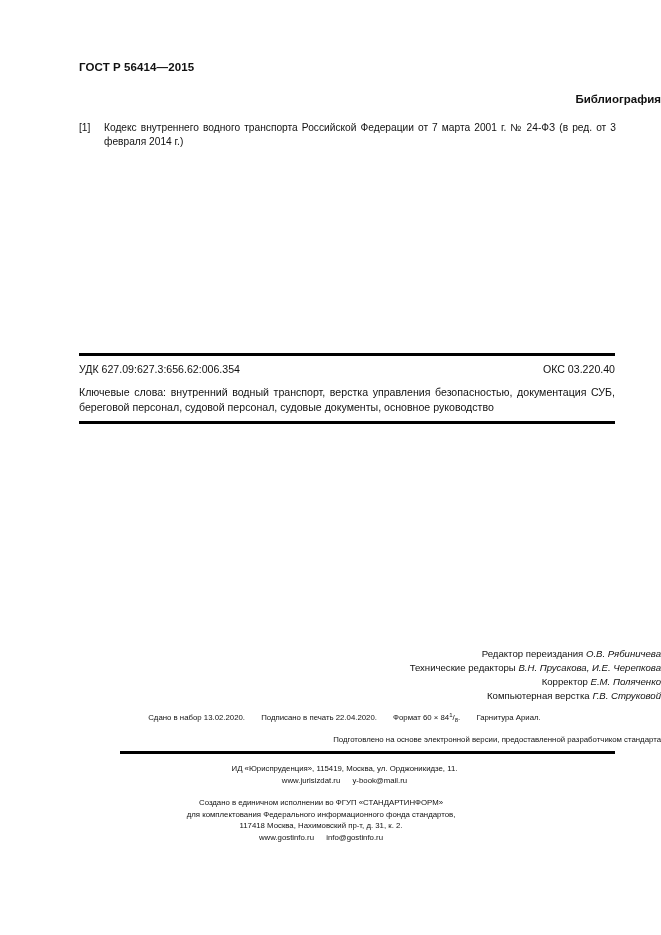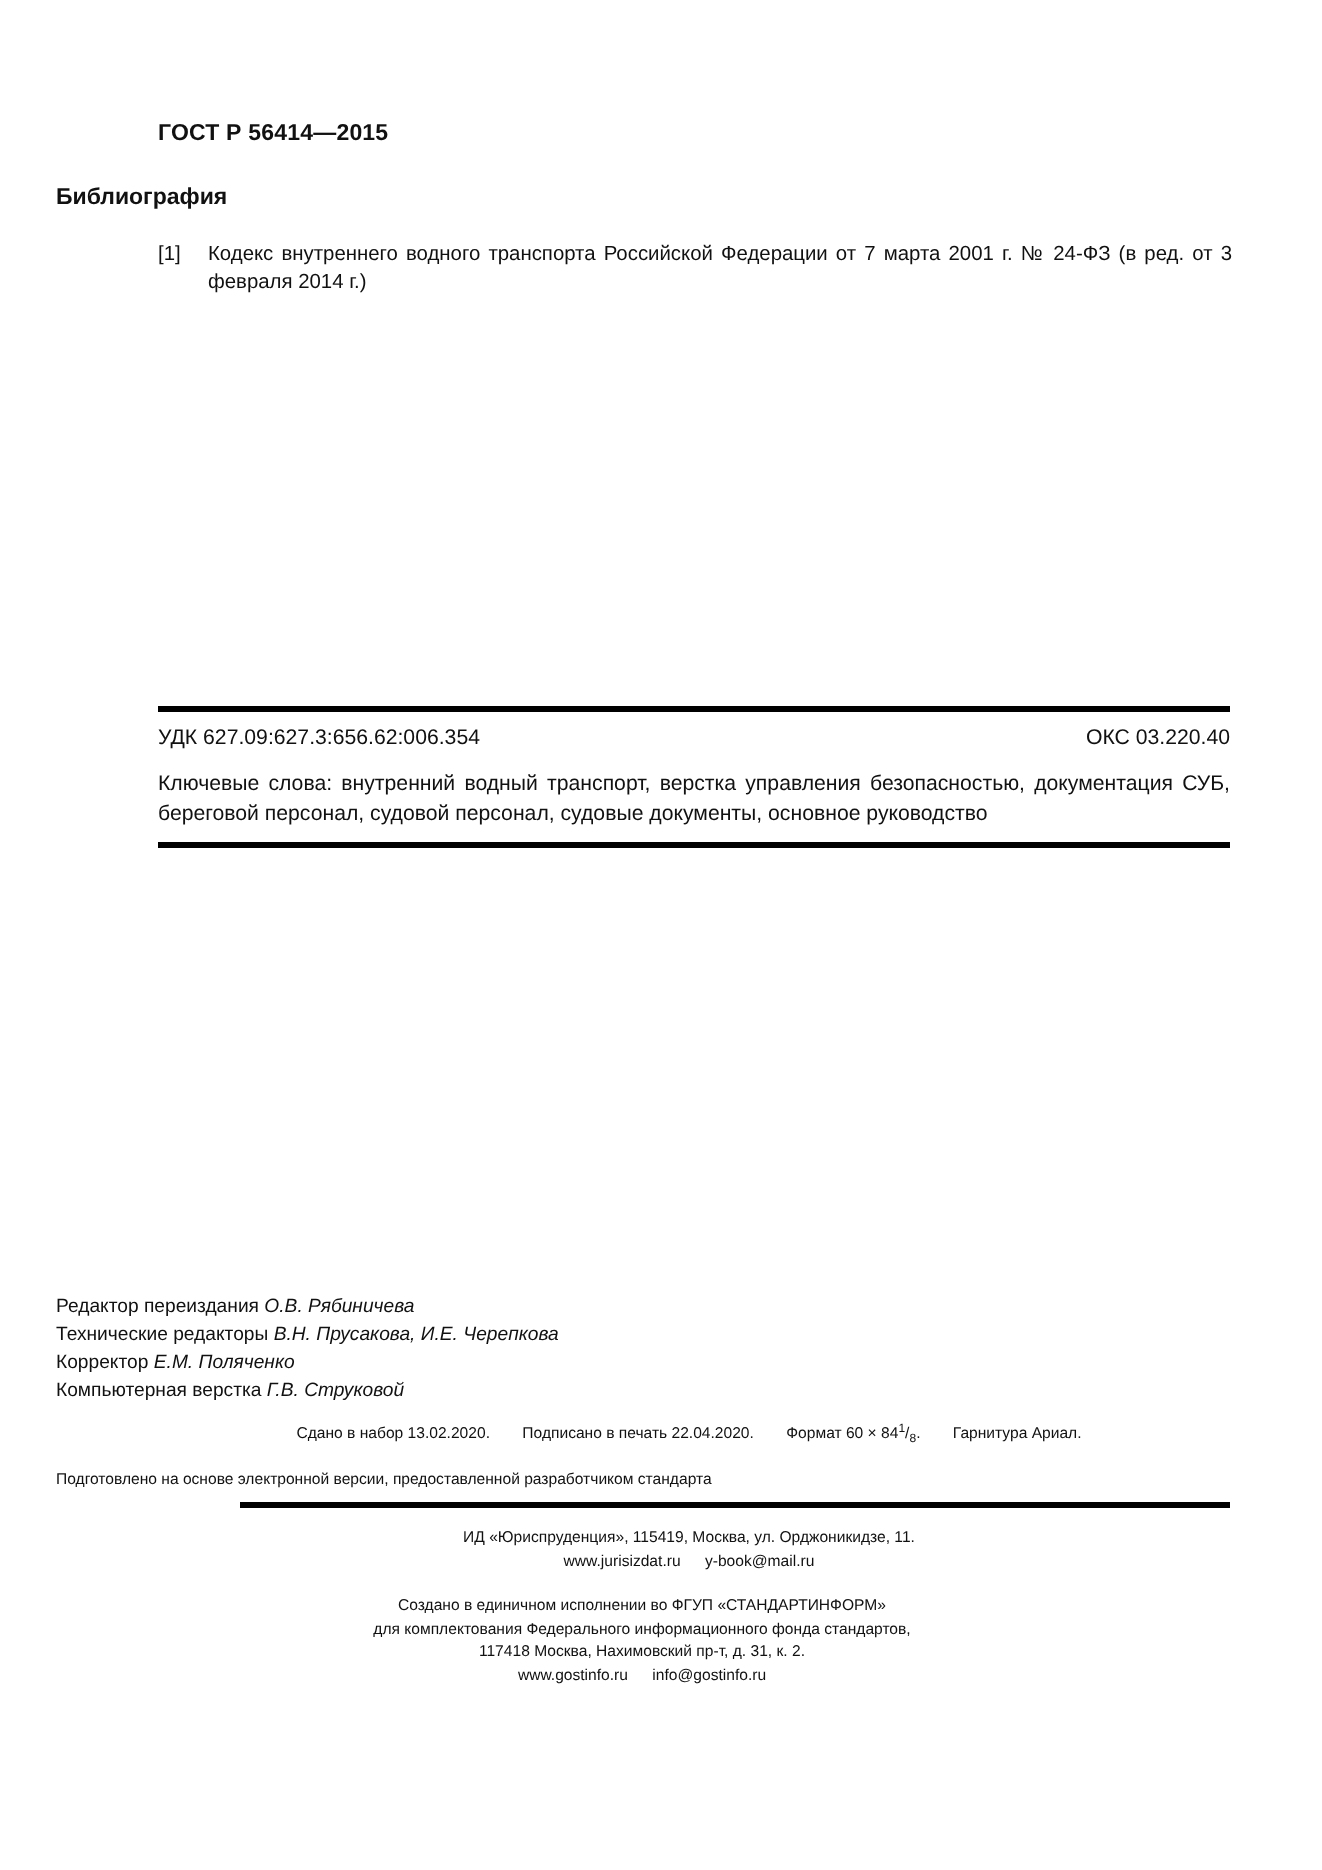--- a/index.html
+++ b/index.html
@@ -2,38 +2,38 @@
 <html><head>
 <meta charset="utf-8">
 <style>
   html, body { margin: 0; padding: 0; background: #ffffff; }
   body {
     width: 661px; height: 935px; position: relative; overflow: hidden;
     font-family: "Liberation Sans", sans-serif; color: #111;
   }
   .abs { position: absolute; }
   .gost-header { left: 79px; top: 61px; font-size: 11.5px; font-weight: bold; letter-spacing: 0.1px; text-align: right; }
-  .biblio-title { left: 0; width: 661px; text-align: left; top: 93px; font-size: 11.5px; font-weight: bold; padding-left: 28px; box-sizing: border-box; }
+  .biblio-title { left: 0; width: 661px; text-align: right; top: 93px; font-size: 11.5px; font-weight: bold; padding-left: 28px; box-sizing: border-box; }
   .ref-item { left: 79px; top: 121px; width: 538px; font-size: 10.2px; line-height: 14px; }
   .ref-num { position: absolute; left: 0; top: 0; }
   .ref-text { position: absolute; left: 25px; top: 0; width: 512px; text-align: justify; text-align-last: left; }
   .rule { background: #000; height: 3px; }
   .rule-top { left: 79px; top: 353px; width: 536px; }
   .rule-mid { left: 79px; top: 421px; width: 536px; }
   .rule-bottom { left: 120px; top: 751px; width: 495px; }
   .udk { left: 79px; top: 363px; font-size: 10.6px; }
   .oks { right: 46px; top: 363px; font-size: 10.6px; }
   .keywords { left: 79px; top: 385px; width: 536px; font-size: 10.6px; line-height: 15px; text-align: justify; text-align-last: left; }
-  .credits { left: 0; width: 661px; top: 647px; text-align: left; font-size: 9.6px; line-height: 14px; padding-left: 28px; box-sizing: border-box; }
+  .credits { left: 0; width: 661px; top: 647px; text-align: right; font-size: 9.6px; line-height: 14px; padding-left: 28px; box-sizing: border-box; }
   .credits i { font-style: italic; }
   .print-info { left: 0; width: 661px; top: 709px; text-align: center; font-size: 7.8px; line-height: 13px; padding-left: 28px; box-sizing: border-box; }
   .print-info .gap { display: inline-block; width: 14px; }
   .print-info sup { font-size: 6px; vertical-align: 3px; }
   .print-info sub { font-size: 6px; vertical-align: -2px; }
-  .prepared { left: 0; width: 661px; top: 735px; text-align: left; font-size: 7.8px; padding-left: 28px; box-sizing: border-box; }
+  .prepared { left: 0; width: 661px; top: 735px; text-align: right; font-size: 7.8px; padding-left: 28px; box-sizing: border-box; }
   .publisher { left: 0; width: 661px; top: 763px; text-align: center; font-size: 7.8px; line-height: 11.5px; padding-left: 28px; box-sizing: border-box; }
   .creator { left: 0; width: 642px; top: 797px; text-align: center; font-size: 7.8px; line-height: 11.5px; box-sizing: border-box; }
   .gap2 { display: inline-block; width: 10px; }
 </style>
 </head>
 <body>
 
 <div class="abs gost-header">ГОСТ Р 56414—2015</div>
 
 <div class="abs biblio-title">Библиография</div>

